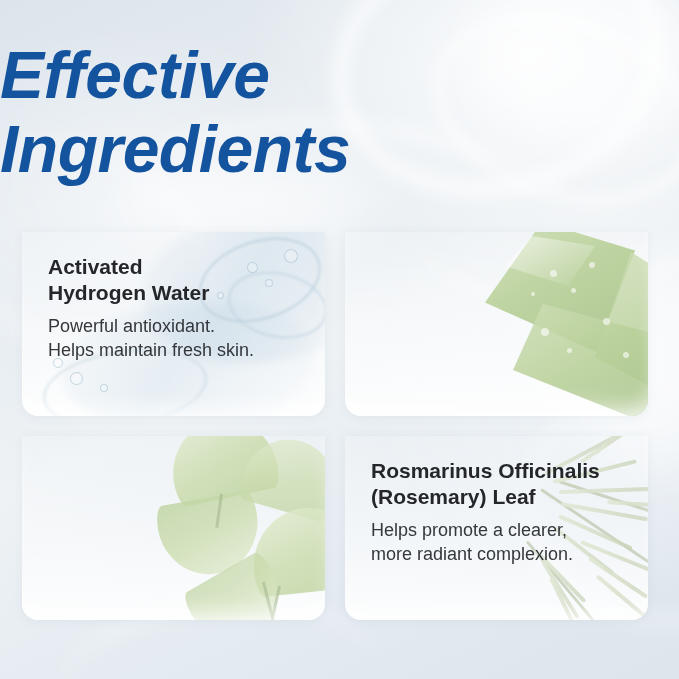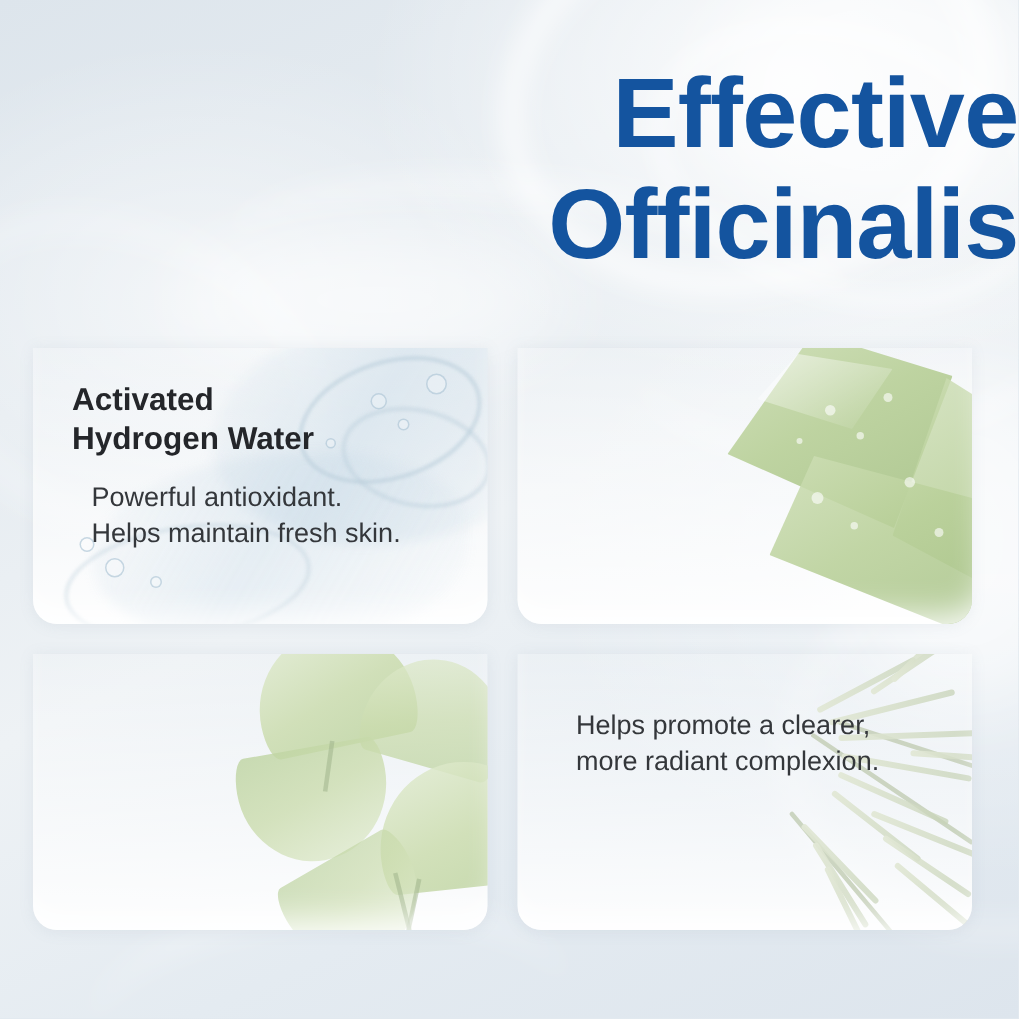--- a/index.html
+++ b/index.html
@@ -91,22 +91,23 @@
   .hb1 { left: 470px; top: -30px; width: 230px; height: 180px; }
   .hb2 { left: 120px; top: 155px; width: 260px; height: 90px; }
   .hb3 { left: 560px; top: 250px; width: 170px; height: 220px; }
 
   
   .title-block {
     position: absolute;
     left: 0;
     right: 0;
     top: 38px;
-    text-align: right;
+    text-align: left;
     z-index: 5;
+    font-style: italic;
   }
   .title-line {
     font-family: "Liberation Sans", sans-serif;
     font-weight: 700;
     font-size: 66px;
     line-height: 74px;
     letter-spacing: -0.5px;
     color: #14549f;
   }
 
@@ -163,21 +164,21 @@
     color: #24262a;
     margin: 0 0 8px 0;
     white-space: pre-line;
   }
   .card-body {
     font-family: "Liberation Sans", sans-serif;
     font-weight: 400;
     font-size: 18px;
     line-height: 24px;
     color: #34373b;
-    margin: 13px;
+    margin: 0;
     white-space: pre-line;
   }
 
   
   .water-ring {
     position: absolute;
     border-radius: 50%;
     border: 3px solid rgba(186,205,218,0.55);
     filter: blur(1.1px);
   }
@@ -250,21 +251,21 @@
     <div class="swirl s2"></div>
     <div class="swirl s3"></div>
     <div class="swirl s4"></div>
     <div class="swirl s5"></div>
     <div class="swirl s6"></div>
     <div class="swirl s7"></div>
   </div>
 
   <div class="title-block">
     <div class="title-line">Effective</div>
-    <div class="title-line">Officinalis</div>
+    <div class="title-line">Ingredients</div>
   </div>
 
   <div class="grid">
 
     <div class="card">
       <div class="card-art">
         <div class="water-sheet" style="left:120px;top:-20px;width:230px;height:150px;"></div>
         <div class="water-sheet" style="left:40px;top:70px;width:250px;height:130px;opacity:.8;"></div>
         <div class="water-ring" style="left:175px;top:8px;width:120px;height:74px;transform:rotate(-18deg);"></div>
         <div class="water-ring" style="left:205px;top:40px;width:95px;height:60px;transform:rotate(12deg);opacity:.75;"></div>
@@ -331,19 +332,21 @@
         <div class="needle" style="left:250px;top:16px;width:58px;height:4px;transform:rotate(-44deg);"></div>
         <div class="needle" style="left:190px;top:112px;width:72px;height:4px;transform:rotate(46deg);"></div>
         <div class="needle" style="left:198px;top:124px;width:66px;height:4px;transform:rotate(58deg);"></div>
         <div class="needle" style="left:236px;top:104px;width:78px;height:4px;transform:rotate(22deg);"></div>
         <div class="needle" style="left:244px;top:120px;width:70px;height:4px;transform:rotate(34deg);"></div>
         <div class="needle" style="left:206px;top:140px;width:62px;height:4px;transform:rotate(64deg);"></div>
         <div class="needle" style="left:252px;top:138px;width:64px;height:4px;transform:rotate(40deg);"></div>
         <div class="needle" style="left:262px;top:64px;width:60px;height:4px;transform:rotate(4deg);"></div>
       </div>
       <div class="card-text">
+        <p class="card-title">Rosmarinus Officinalis
+(Rosemary) Leaf</p>
         <p class="card-body">Helps promote a clearer,
 more radiant complexion.</p>
       </div>
     </div>
 
   </div>
 </div>
 
 </body></html>

